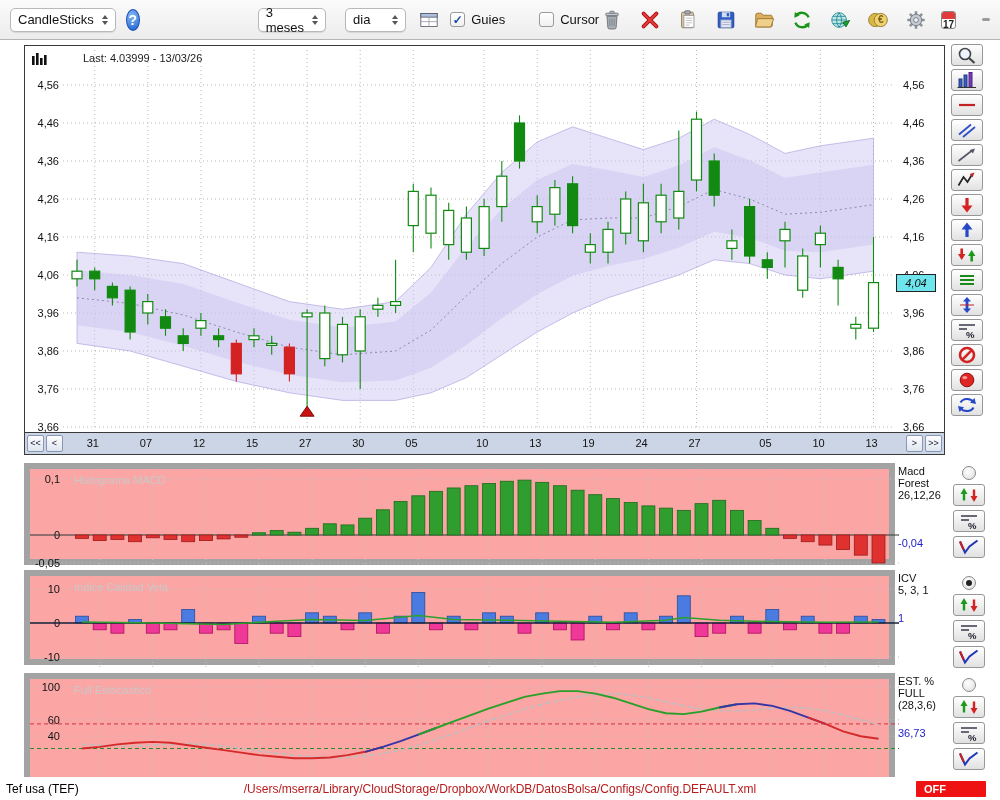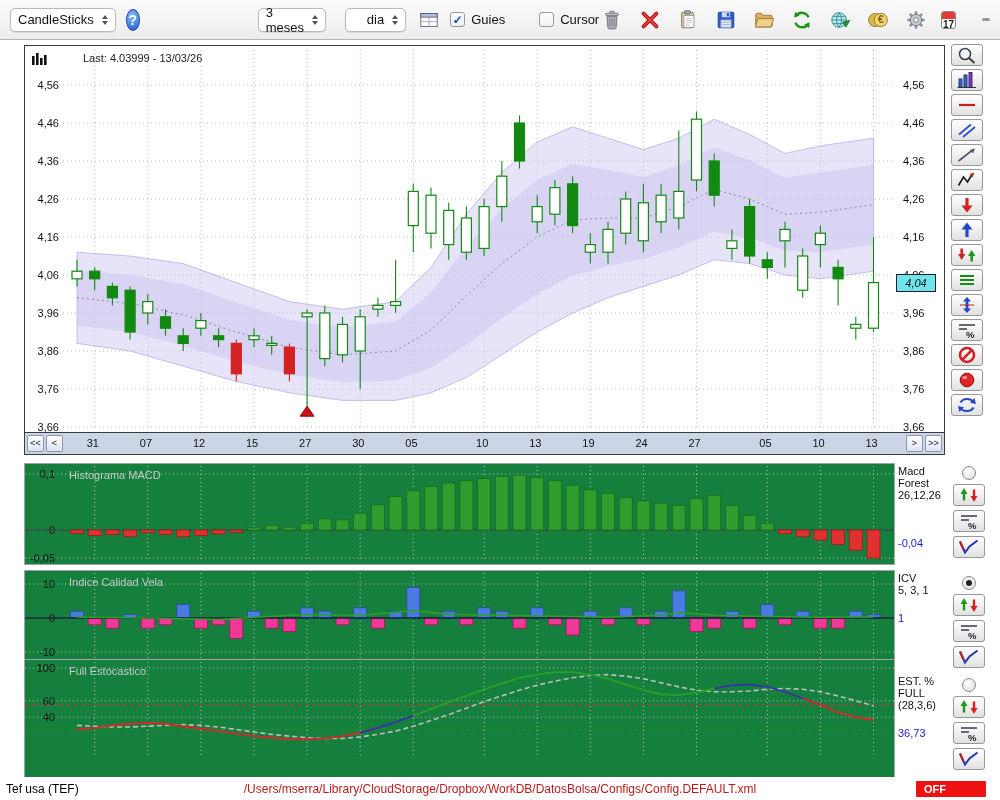--- a/index.html
+++ b/index.html
@@ -1,20 +1,20 @@
 <!DOCTYPE html>
 <html><head>
 <meta charset="utf-8">
 <style>
 *{box-sizing:border-box;margin:0;padding:0}
 html,body{width:1000px;height:800px}
 body{font-family:"Liberation Sans",sans-serif;background:#fff;position:relative;font-size:12px;overflow:hidden;color:#111}
 
 #toolbar{position:absolute;left:0;top:0;width:1000px;height:40px;background:linear-gradient(#fbfbfb,#ececec);border-bottom:1px solid #b5b5b5;display:flex;align-items:center;padding:0 10px}
-.select{height:24px;background:#fff;border:1px solid #b9b9b9;border-radius:5px;display:flex;align-items:center;justify-content:flex-end;padding:8px 7px;box-shadow:0 1px 1px rgba(0,0,0,.10);font-size:13px;cursor:default}
+.select{height:24px;background:#fff;border:1px solid #b9b9b9;border-radius:5px;display:flex;align-items:center;justify-content:space-between;padding:8px 7px;box-shadow:0 1px 1px rgba(0,0,0,.10);font-size:13px;cursor:default}
 .stepper{display:flex;flex-direction:column;align-items:center;margin-left:8px}
 .stepper .up{width:0;height:0;border-left:3.5px solid transparent;border-right:3.5px solid transparent;border-bottom:4.5px solid #555;margin-bottom:2px}
 .stepper .dn{width:0;height:0;border-left:3.5px solid transparent;border-right:3.5px solid transparent;border-top:4.5px solid #555}
 .helpbtn{width:22px;height:22px;border-radius:50%;background:radial-gradient(circle at 35% 28%,#86b8f4,#1d5fd0);color:#fff;font-weight:bold;font-size:14px;display:flex;align-items:center;justify-content:center;border:1px solid #1a4fb0;margin:0 10px}
 .chk{display:flex;align-items:center;gap:6px;font-size:13px}
 .cbox{width:15px;height:15px;border:1px solid #9a9a9a;border-radius:3px;background:linear-gradient(#fff,#f0f0f0);display:flex;align-items:center;justify-content:center;font-size:12px;color:#1446a8;font-weight:bold}
 .tb{width:26px;height:26px;background:transparent;border:none;display:flex;align-items:center;justify-content:center;padding:0}
 #tb-icons{display:flex;align-items:center;gap:12px;margin-left:auto}
 .calbtn{width:23px;height:18px;border:1px solid #888;border-radius:3px;background:#fff;position:relative;overflow:hidden}
 .calhead{position:absolute;left:0;top:0;width:100%;height:7px;background:#e23b3b;display:block}
@@ -29,24 +29,24 @@
 #mc-left .ylab{width:32px;text-align:right;left:2px}
 #mc-right .ylab{left:4px}
 #mc-style-icon{position:absolute;left:6px;top:6px}
 #mc-last{position:absolute;left:58px;top:6px;font-size:11px;color:#222}
 #price-badge{position:absolute;left:871px;width:40px;height:18px;background:#6ee4ec;border:1px solid #222;font-size:11px;display:flex;align-items:center;justify-content:center;z-index:3}
 
 #nav{position:absolute;left:24px;top:433px;width:921px;height:22px;background:#cbd5e5;border:1px solid #3a3a3a;border-top:none}
 .nbtn{position:absolute;top:2px;width:17px;height:17px;font-size:9px;line-height:1;border:1px solid #8a97b2;background:linear-gradient(#fdfdff,#dfe5f0);border-radius:2px;padding:0;color:#223}
 .ntick{position:absolute;top:4px;font-size:11px;color:#111}
 
-.ipanel{position:absolute;left:24px;width:871px;border:1px solid #a3a3a3;background:#15803d}
+.ipanel{position:absolute;left:24px;width:871px;border:6px solid #a3a3a3;background:#fca5a5}
 #macd-panel{top:463px;height:102px}
 #icv-panel{top:570px;height:95px}
-#stoch-panel{top:659px;height:122px}
+#stoch-panel{top:673px;height:122px}
 .rlabel{position:absolute;left:898px;width:62px;font-size:11px;color:#111;line-height:12px}
 #macd-right{top:465px;height:100px}
 #icv-right{top:572px;height:93px}
 #stoch-right{top:675px;height:100px}
 .rvalue{position:absolute;left:0;color:#2222cc}
 #macd-right .rvalue{top:72px}
 #icv-right .rvalue{top:40px}
 #stoch-right .rvalue{top:52px}
 
 #sidebar{position:absolute;left:951px;top:44px;display:flex;flex-direction:column;gap:3px}

